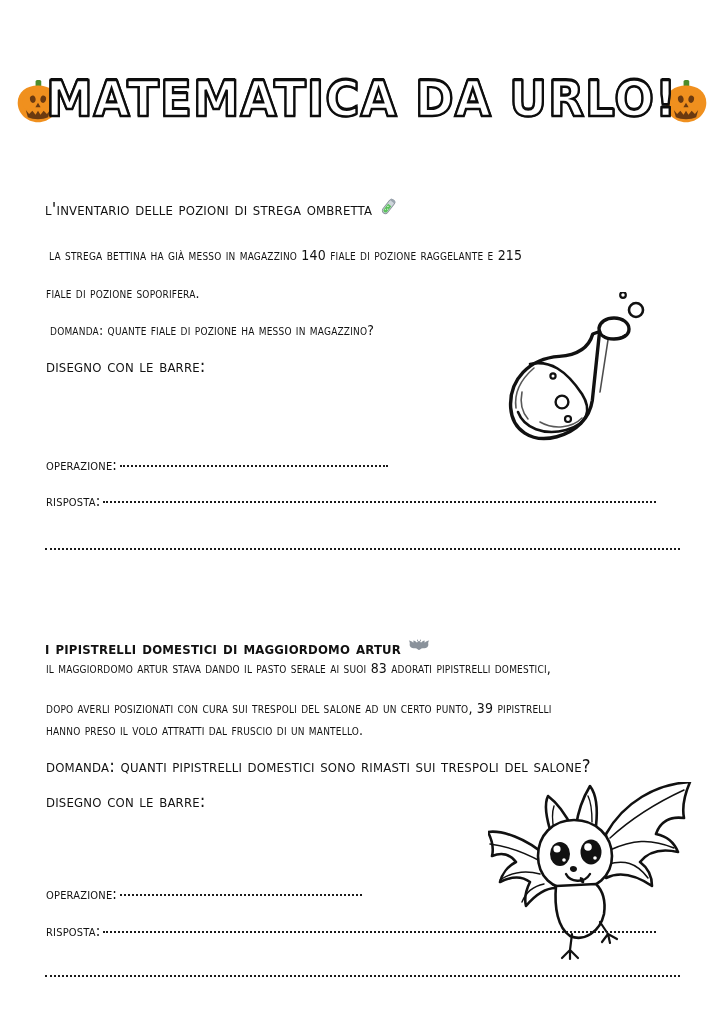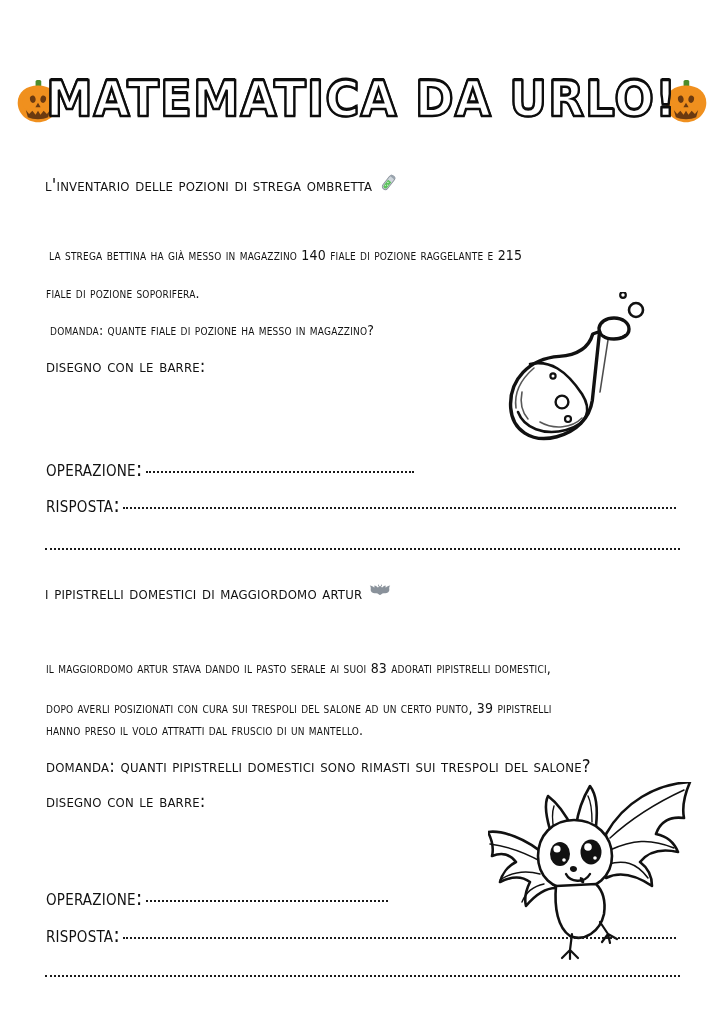--- a/index.html
+++ b/index.html
@@ -67,30 +67,31 @@
     color: #111111;
     white-space: nowrap;
   }
 
   .sec-title {
     position: absolute;
     font-size: 18.5px;
     display: flex;
     align-items: center;
     gap: 6px;
+    margin-top: 24px;
   }
   .sec-title .label { display: inline-block; }
 
   .body-line {
     position: absolute;
     font-size: 14px;
   }
 
   .field-label {
-    font-size: 22px;
+    font-size: 15px;
   }
 
   
   .field-row {
     position: absolute;
     display: flex;
     align-items: baseline;
     white-space: nowrap;
   }
   .dots {
@@ -201,21 +202,21 @@
     <span class="dots" style="width:268px;"></span>
   </div>
 
   <div class="field-row" style="left:46px; top:492px;">
     <span class="field-label">Risposta:</span>
     <span class="dots" style="width:553px;"></span>
   </div>
 
   <div class="rule" style="left:45px; top:548px; width:635px;"></div>
 
-  <div class="sec-title" style="left:45px; top:582px;">
+  <div class="sec-title" style="left:45px; top:613px;font-weight:bold;">
     <span class="label">I Pipistrelli domestici di Maggiordomo Artur</span>
     <span class="emoji">
       <svg viewBox="0 0 36 24" width="24" height="17" aria-hidden="true">
         <path d="M18 5.2c1.5 0 2.6 1.1 2.9 2.6 1.4-1.6 3.3-2.9 5.6-3.4
                  -.3 1.3-.2 2.4.2 3.4 1.6-1.8 4-3 6.6-3.2
                  -1.3 1.6-1.7 3.3-1.4 5 .3 1.9-.2 3.6-1.6 5
                  -1.4 1.4-3.4 1.9-5.6 1.6-1.9-.3-3.6.2-4.6 1.4
                  -.6.7-1.4 1.1-2.1 1.1s-1.5-.4-2.1-1.1
                  c-1-1.2-2.7-1.7-4.6-1.4-2.2.3-4.2-.2-5.6-1.6
                  -1.4-1.4-1.9-3.1-1.6-5 .3-1.7-.1-3.4-1.4-5

